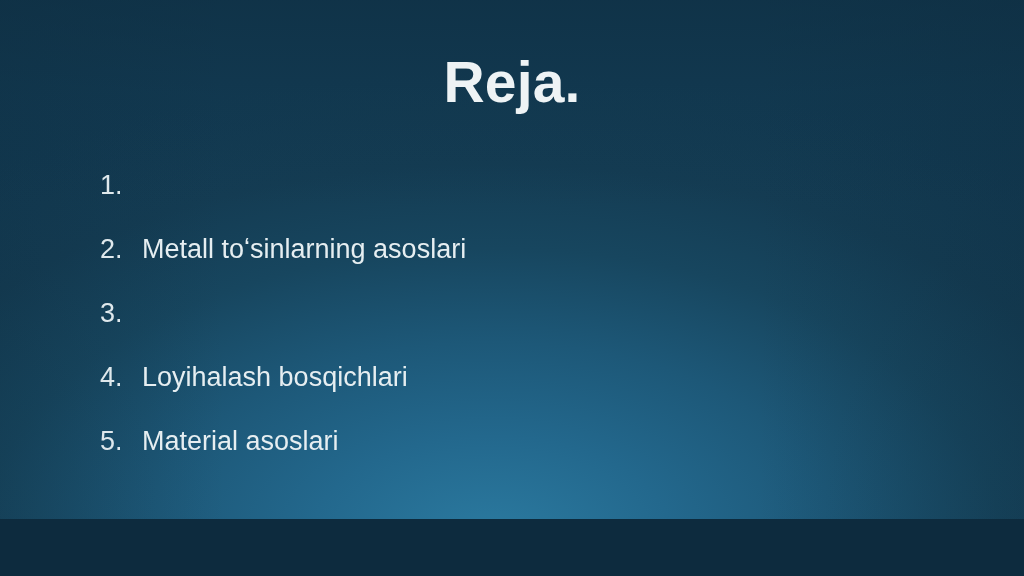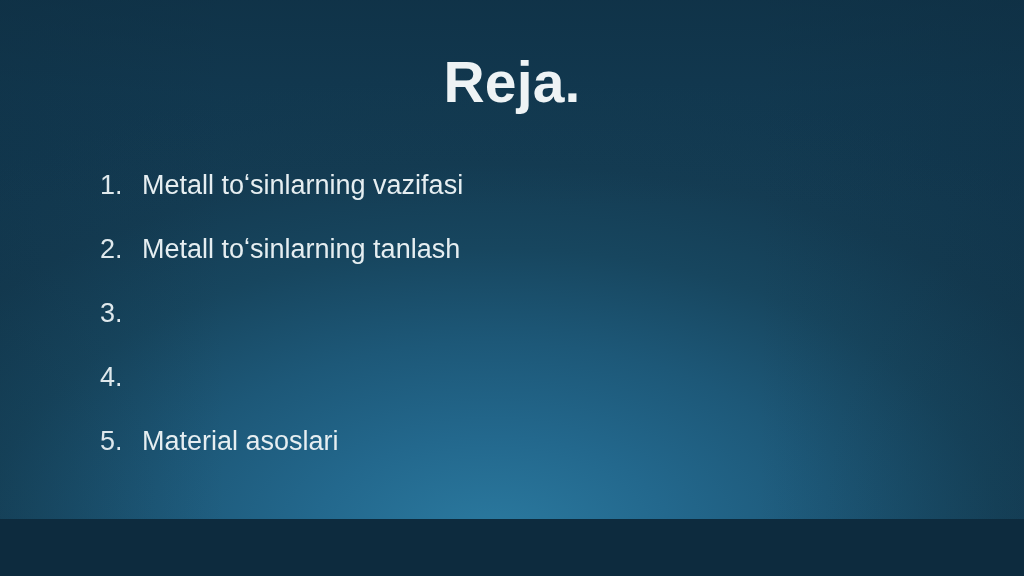--- a/index.html
+++ b/index.html
@@ -102,34 +102,34 @@
   <div class="slide-bg-vignette"></div>
 
   <div class="slide-content">
 
     <div class="slide-title">Reja.</div>
 
     <ol class="agenda-list">
 
       <li class="agenda-item">
         <span class="agenda-number">1.</span>
-        <span class="agenda-text">Metall toʻsinlarning vazifasi</span>
       </li>
 
       <li class="agenda-item">
         <span class="agenda-number">2.</span>
-        <span class="agenda-text">Metall toʻsinlarning tanlash</span>
+        <span class="agenda-text">Metall toʻsinlarning asoslari</span>
       </li>
 
       <li class="agenda-item">
         <span class="agenda-number">3.</span>
       </li>
 
       <li class="agenda-item">
         <span class="agenda-number">4.</span>
+        <span class="agenda-text">Loyihalash bosqichlari</span>
       </li>
 
       <li class="agenda-item">
         <span class="agenda-number">5.</span>
         <span class="agenda-text">Material asoslari</span>
       </li>
 
     </ol>
 
   </div>

